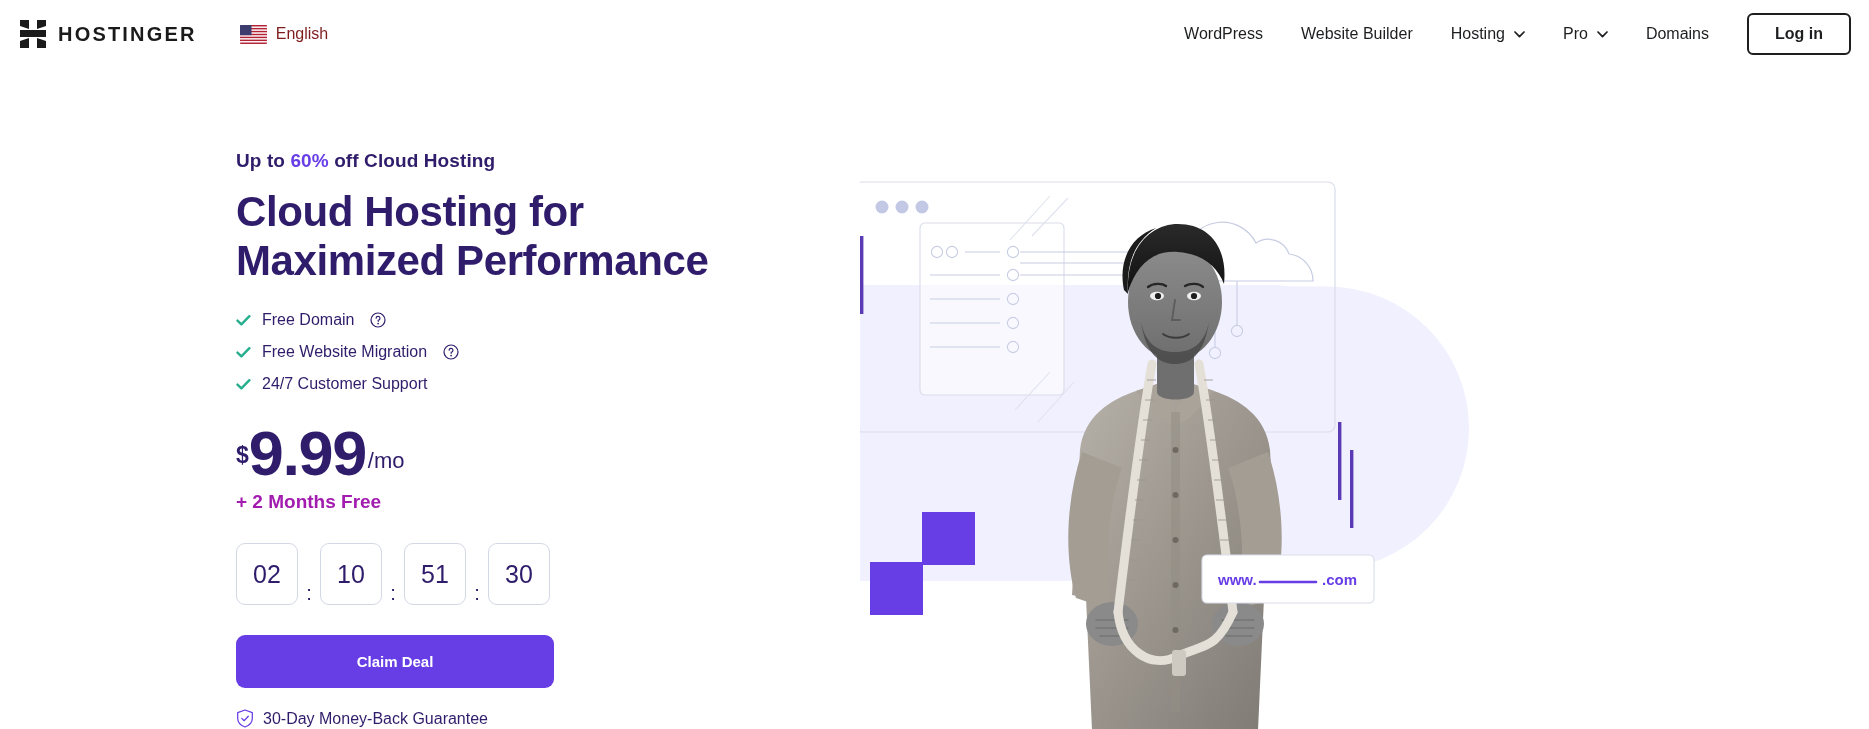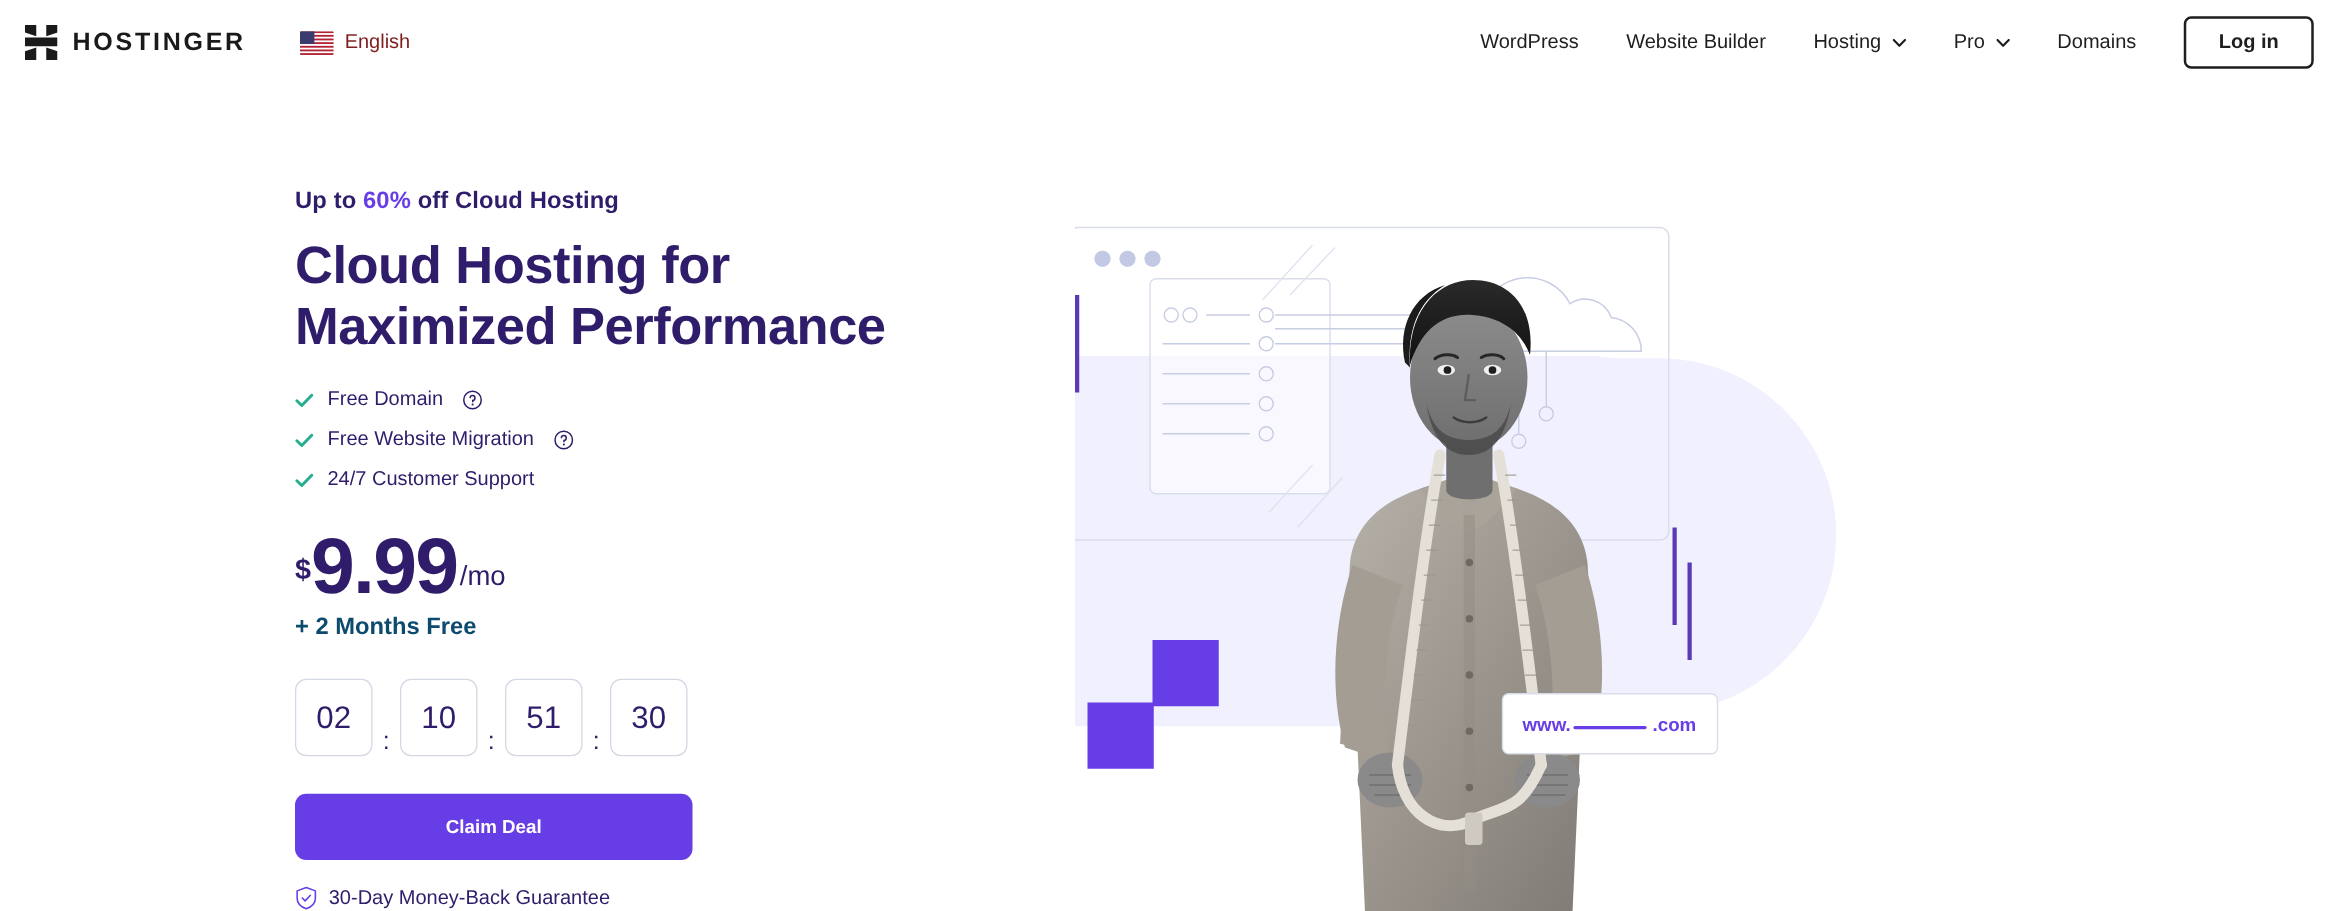--- a/index.html
+++ b/index.html
@@ -87,21 +87,21 @@
   }
   .amount {
     font-size: 63px; font-weight: bold; color: #2F1C6A;
     line-height: 0.86; letter-spacing: -1.4px;
   }
   .per {
     font-size: 22px; color: #2F1C6A; position: relative;
     bottom: 6px; left: 2px;
   }
   .months-free {
-    font-size: 19px; font-weight: bold; color: #0c4a6e;
+    font-size: 19px; font-weight: bold; color: #a21caf;
     margin-bottom: 30px;
   }
 
   .timer { display: flex; align-items: flex-end; margin-bottom: 30px; }
   .tbox {
     width: 62px; height: 62px;
     border: 1.4px solid #D4D8E4; border-radius: 9px;
     display: flex; align-items: center; justify-content: center;
     font-size: 25px; color: #2F1C6A; background: #fff;
   }

